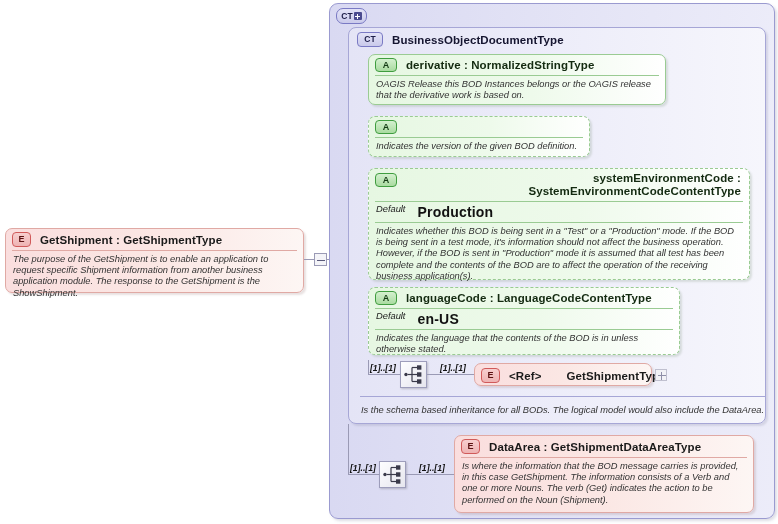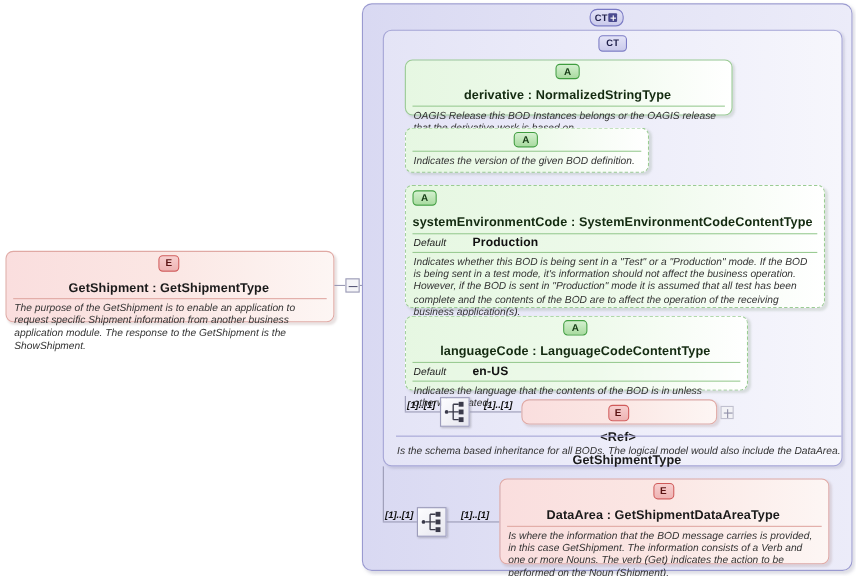--- a/index.html
+++ b/index.html
@@ -20,21 +20,20 @@
   }
   .node-title{
     display:flex;
     align-items:center;
     gap:9px;
     padding:3px 8px 3px 6px;
     font-size:11.5px;
     font-weight:bold;
     color:#1a1a1a;
     letter-spacing:.1px;
-    flex-direction:column;
   }
   .node-desc{
     font-style:italic;
     font-size:9.3px;
     line-height:11.2px;
     color:#333;
     padding:3px 7px 4px 7px;
   }
   .rule{height:1px;margin:0 6px;}
 
@@ -116,26 +115,26 @@
   .ct-inner{
     background:linear-gradient(to right,#e4e4f6 0%,#ebebf9 40%,#f6f6fc 100%);
     border:1.3px solid #a6a6d6;
     border-radius:8px;
     box-shadow:2px 2px 2px rgba(120,120,150,.2);
   }
   .ct-outer>.node-title,.ct-inner>.node-title{color:#151530;}
 
   
   .default-row{
-    display:flex;align-items:center;gap:24px;
+    display:flex;align-items:flex-start;gap:12px;
     padding:2px 7px 2px 7px;
     font-size:9.3px;
   }
   .default-row .k{font-style:italic;color:#222;}
-  .default-row .v{font-weight:bold;font-size:11px;color:#111;letter-spacing:.2px;}
+  .default-row .v{font-weight:bold;font-size:14px;color:#111;letter-spacing:.2px;}
 
   
   .seq{
     position:absolute;
     width:27px;height:27px;
     box-sizing:border-box;
     border:1.4px solid #9d9dbb;
     background:linear-gradient(135deg,#fdfdff,#e6e6ee);
     box-shadow:1px 1px 2px rgba(0,0,0,.2);
   }

